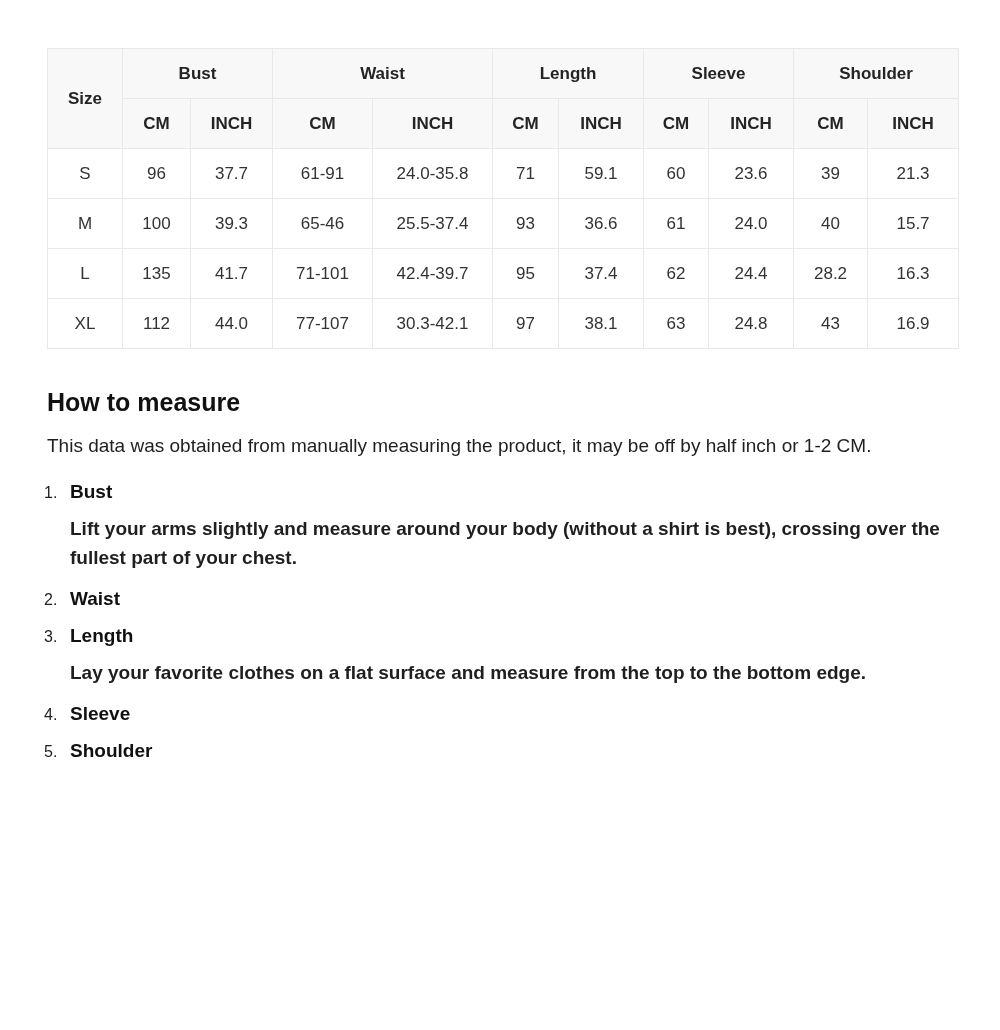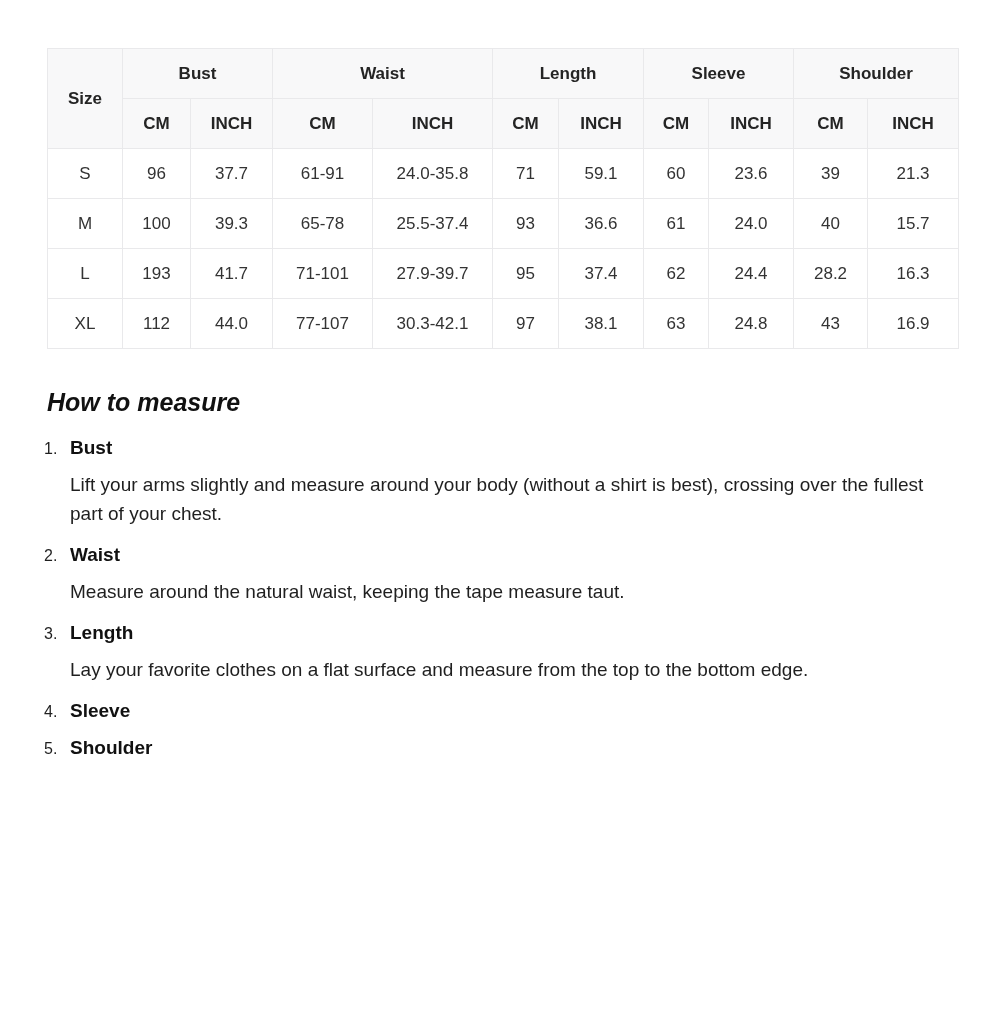--- a/index.html
+++ b/index.html
@@ -41,21 +41,20 @@
     color: #333333;
   }
 
   
   .htm-title {
     margin-top: 38px;
     font-size: 25px;
     font-weight: bold;
     color: #111111;
     line-height: 30px;
-    font-style: italic;
   }
   .htm-intro {
     margin-top: 14px;
     font-size: 19px;
     line-height: 30px;
     color: #1f1f1f;
   }
   .measure-list {
     margin-top: 16px;
     margin-left: -3px;
@@ -76,20 +75,21 @@
     font-weight: bold;
     color: #111111;
     line-height: 29px;
   }
   .measure-item .desc {
     margin-left: 26px;
     margin-bottom: 12px;
     font-size: 19px;
     line-height: 29px;
     color: #1f1f1f;
+    font-weight: bold;
   }
 </style>
 </head>
 <body>
 
 <div class="page">
 
   <table class="size-chart">
     <colgroup>
       <col style="width:75px">
@@ -137,35 +137,35 @@
         <td>59.1</td>
         <td>60</td>
         <td>23.6</td>
         <td>39</td>
         <td>21.3</td>
       </tr>
       <tr>
         <td>M</td>
         <td>100</td>
         <td>39.3</td>
-        <td>65-78</td>
+        <td>65-46</td>
         <td>25.5-37.4</td>
         <td>93</td>
         <td>36.6</td>
         <td>61</td>
         <td>24.0</td>
         <td>40</td>
         <td>15.7</td>
       </tr>
       <tr>
         <td>L</td>
-        <td>193</td>
+        <td>135</td>
         <td>41.7</td>
         <td>71-101</td>
-        <td>27.9-39.7</td>
+        <td>42.4-39.7</td>
         <td>95</td>
         <td>37.4</td>
         <td>62</td>
         <td>24.4</td>
         <td>28.2</td>
         <td>16.3</td>
       </tr>
       <tr>
         <td>XL</td>
         <td>112</td>
@@ -176,37 +176,37 @@
         <td>38.1</td>
         <td>63</td>
         <td>24.8</td>
         <td>43</td>
         <td>16.9</td>
       </tr>
     </tbody>
   </table>
 
   <h2 class="htm-title">How to measure</h2>
+  <p class="htm-intro">This data was obtained from manually measuring the product, it may be off by half inch or 1-2 CM.</p>
 
   <div class="measure-list">
 
     <div class="measure-item">
       <div class="item-head">
         <span class="num">1.</span>
         <span class="term">Bust</span>
       </div>
       <p class="desc">Lift your arms slightly and measure around your body (without a shirt is best), crossing over the fullest part of your chest.</p>
     </div>
 
     <div class="measure-item">
       <div class="item-head">
         <span class="num">2.</span>
         <span class="term">Waist</span>
       </div>
-      <p class="desc">Measure around the natural waist, keeping the tape measure taut.</p>
     </div>
 
     <div class="measure-item">
       <div class="item-head">
         <span class="num">3.</span>
         <span class="term">Length</span>
       </div>
       <p class="desc">Lay your favorite clothes on a flat surface and measure from the top to the bottom edge.</p>
     </div>
 

